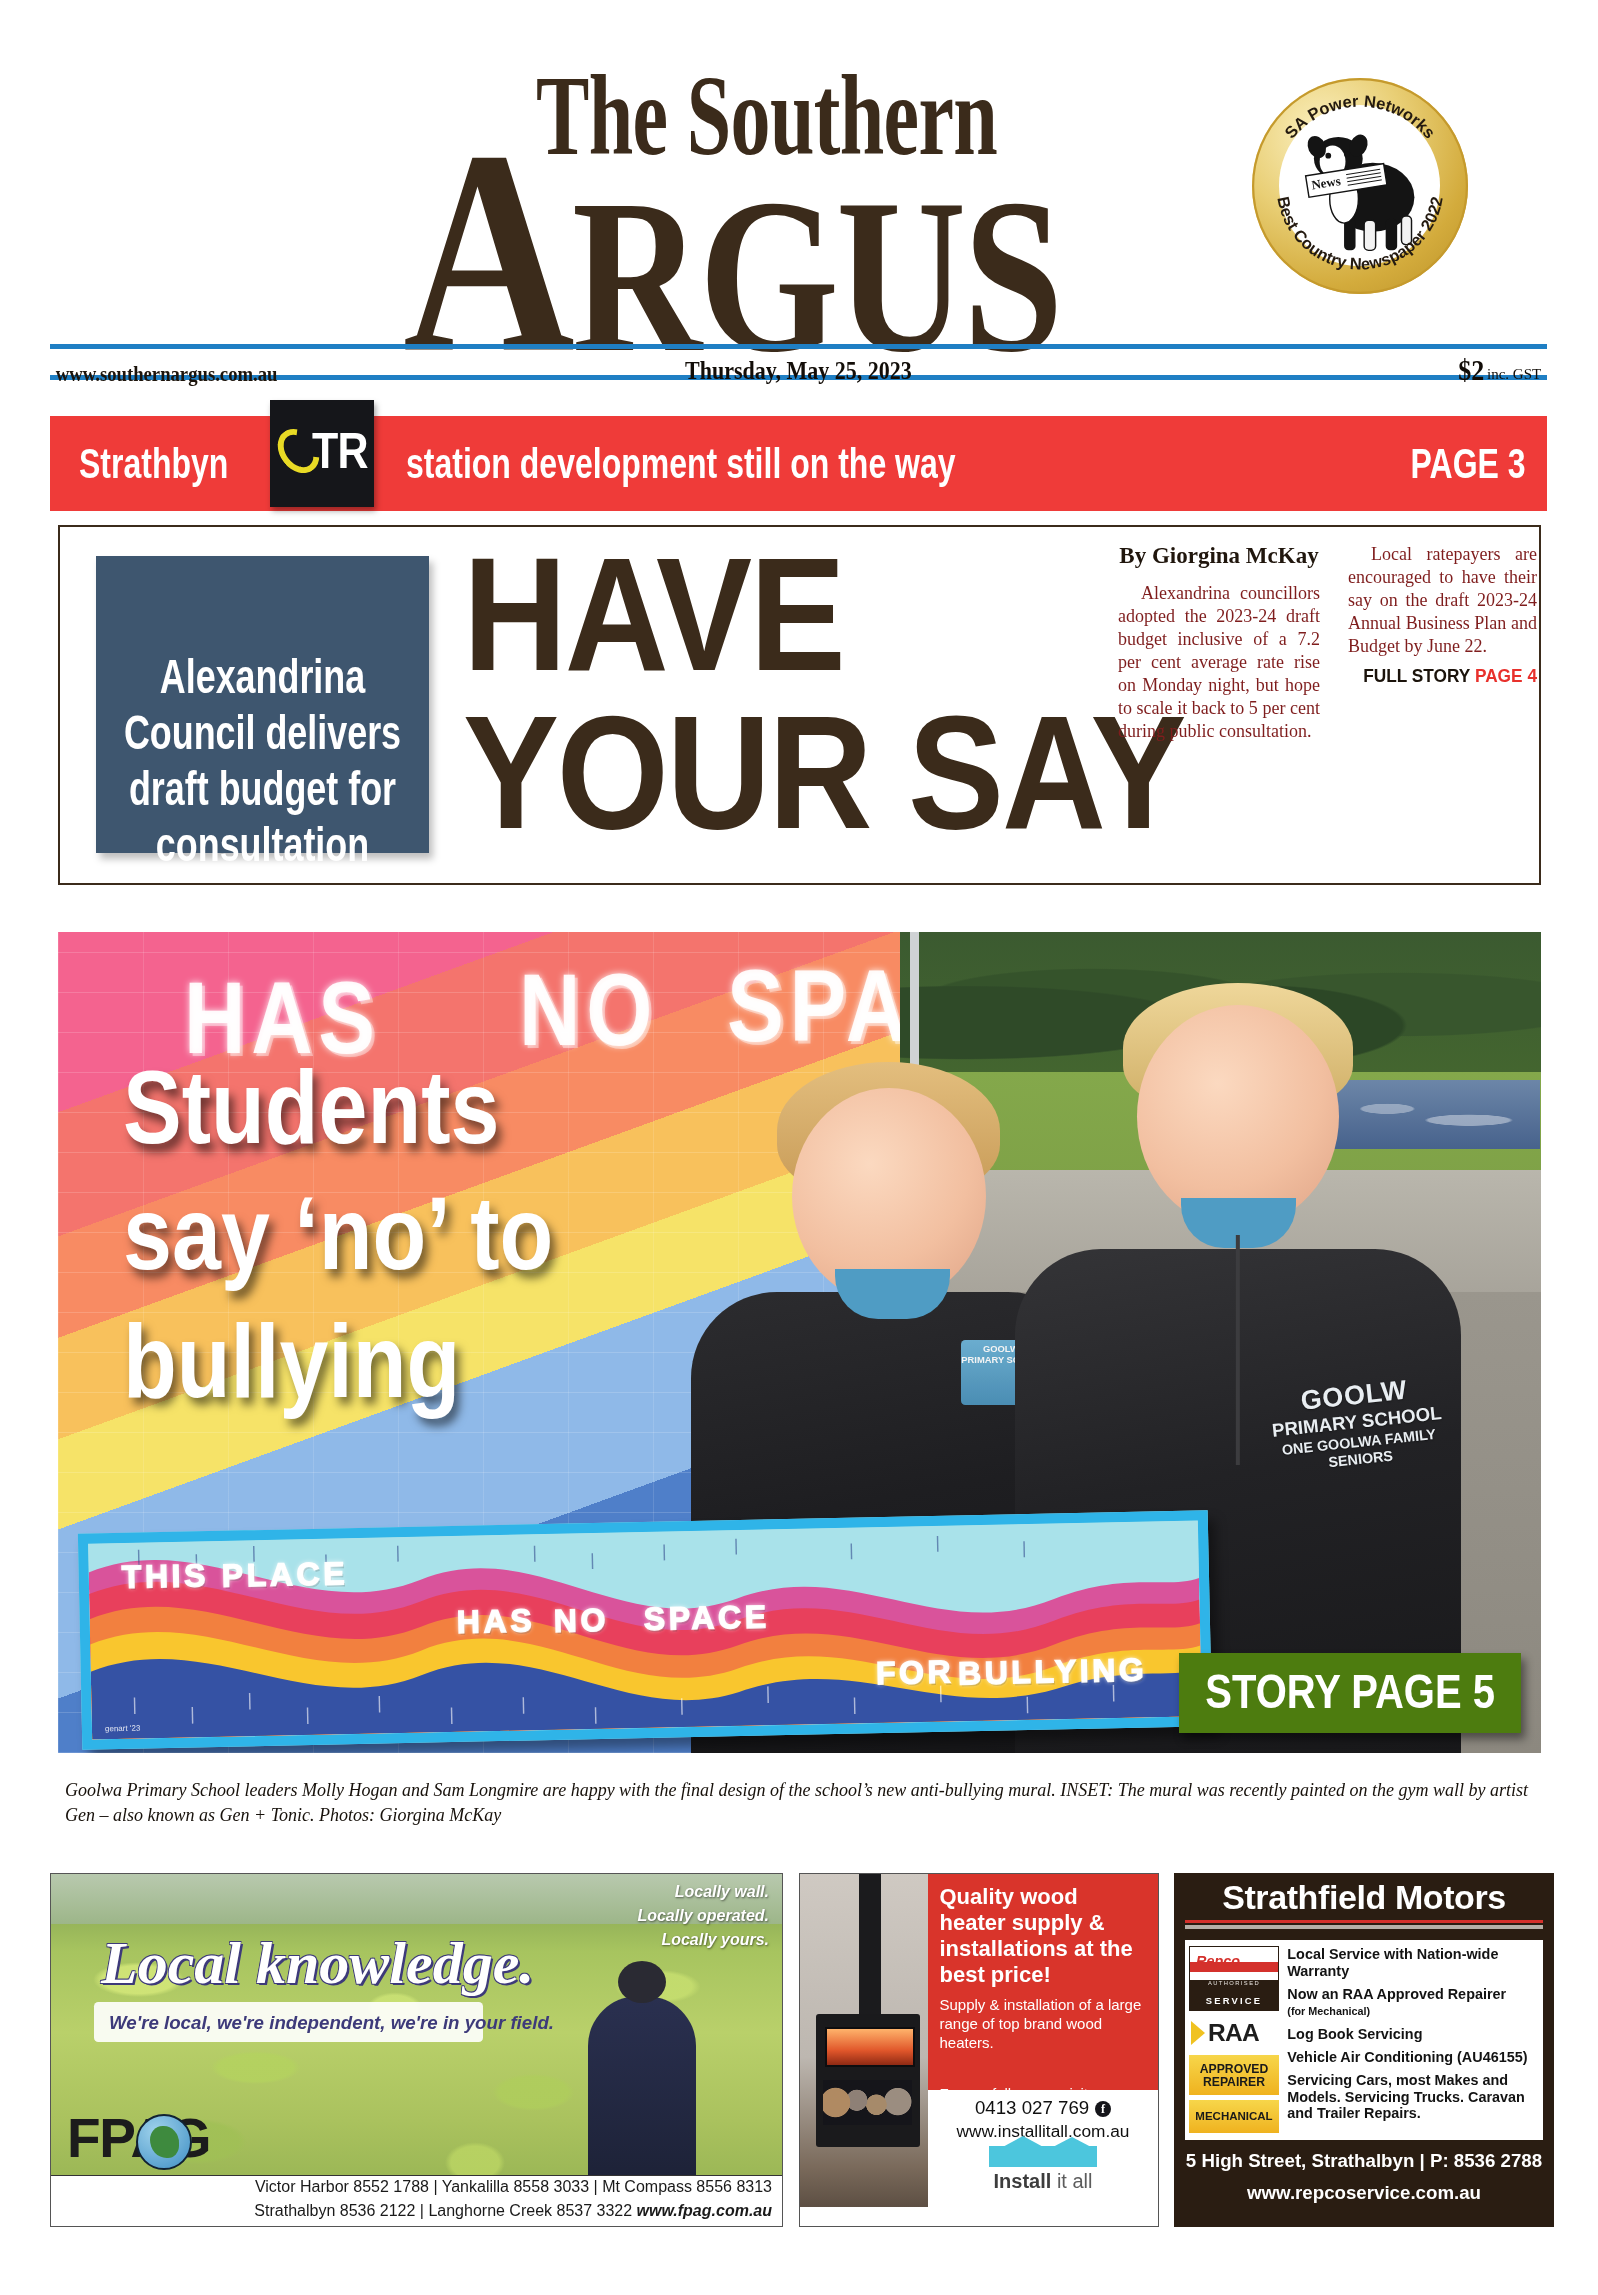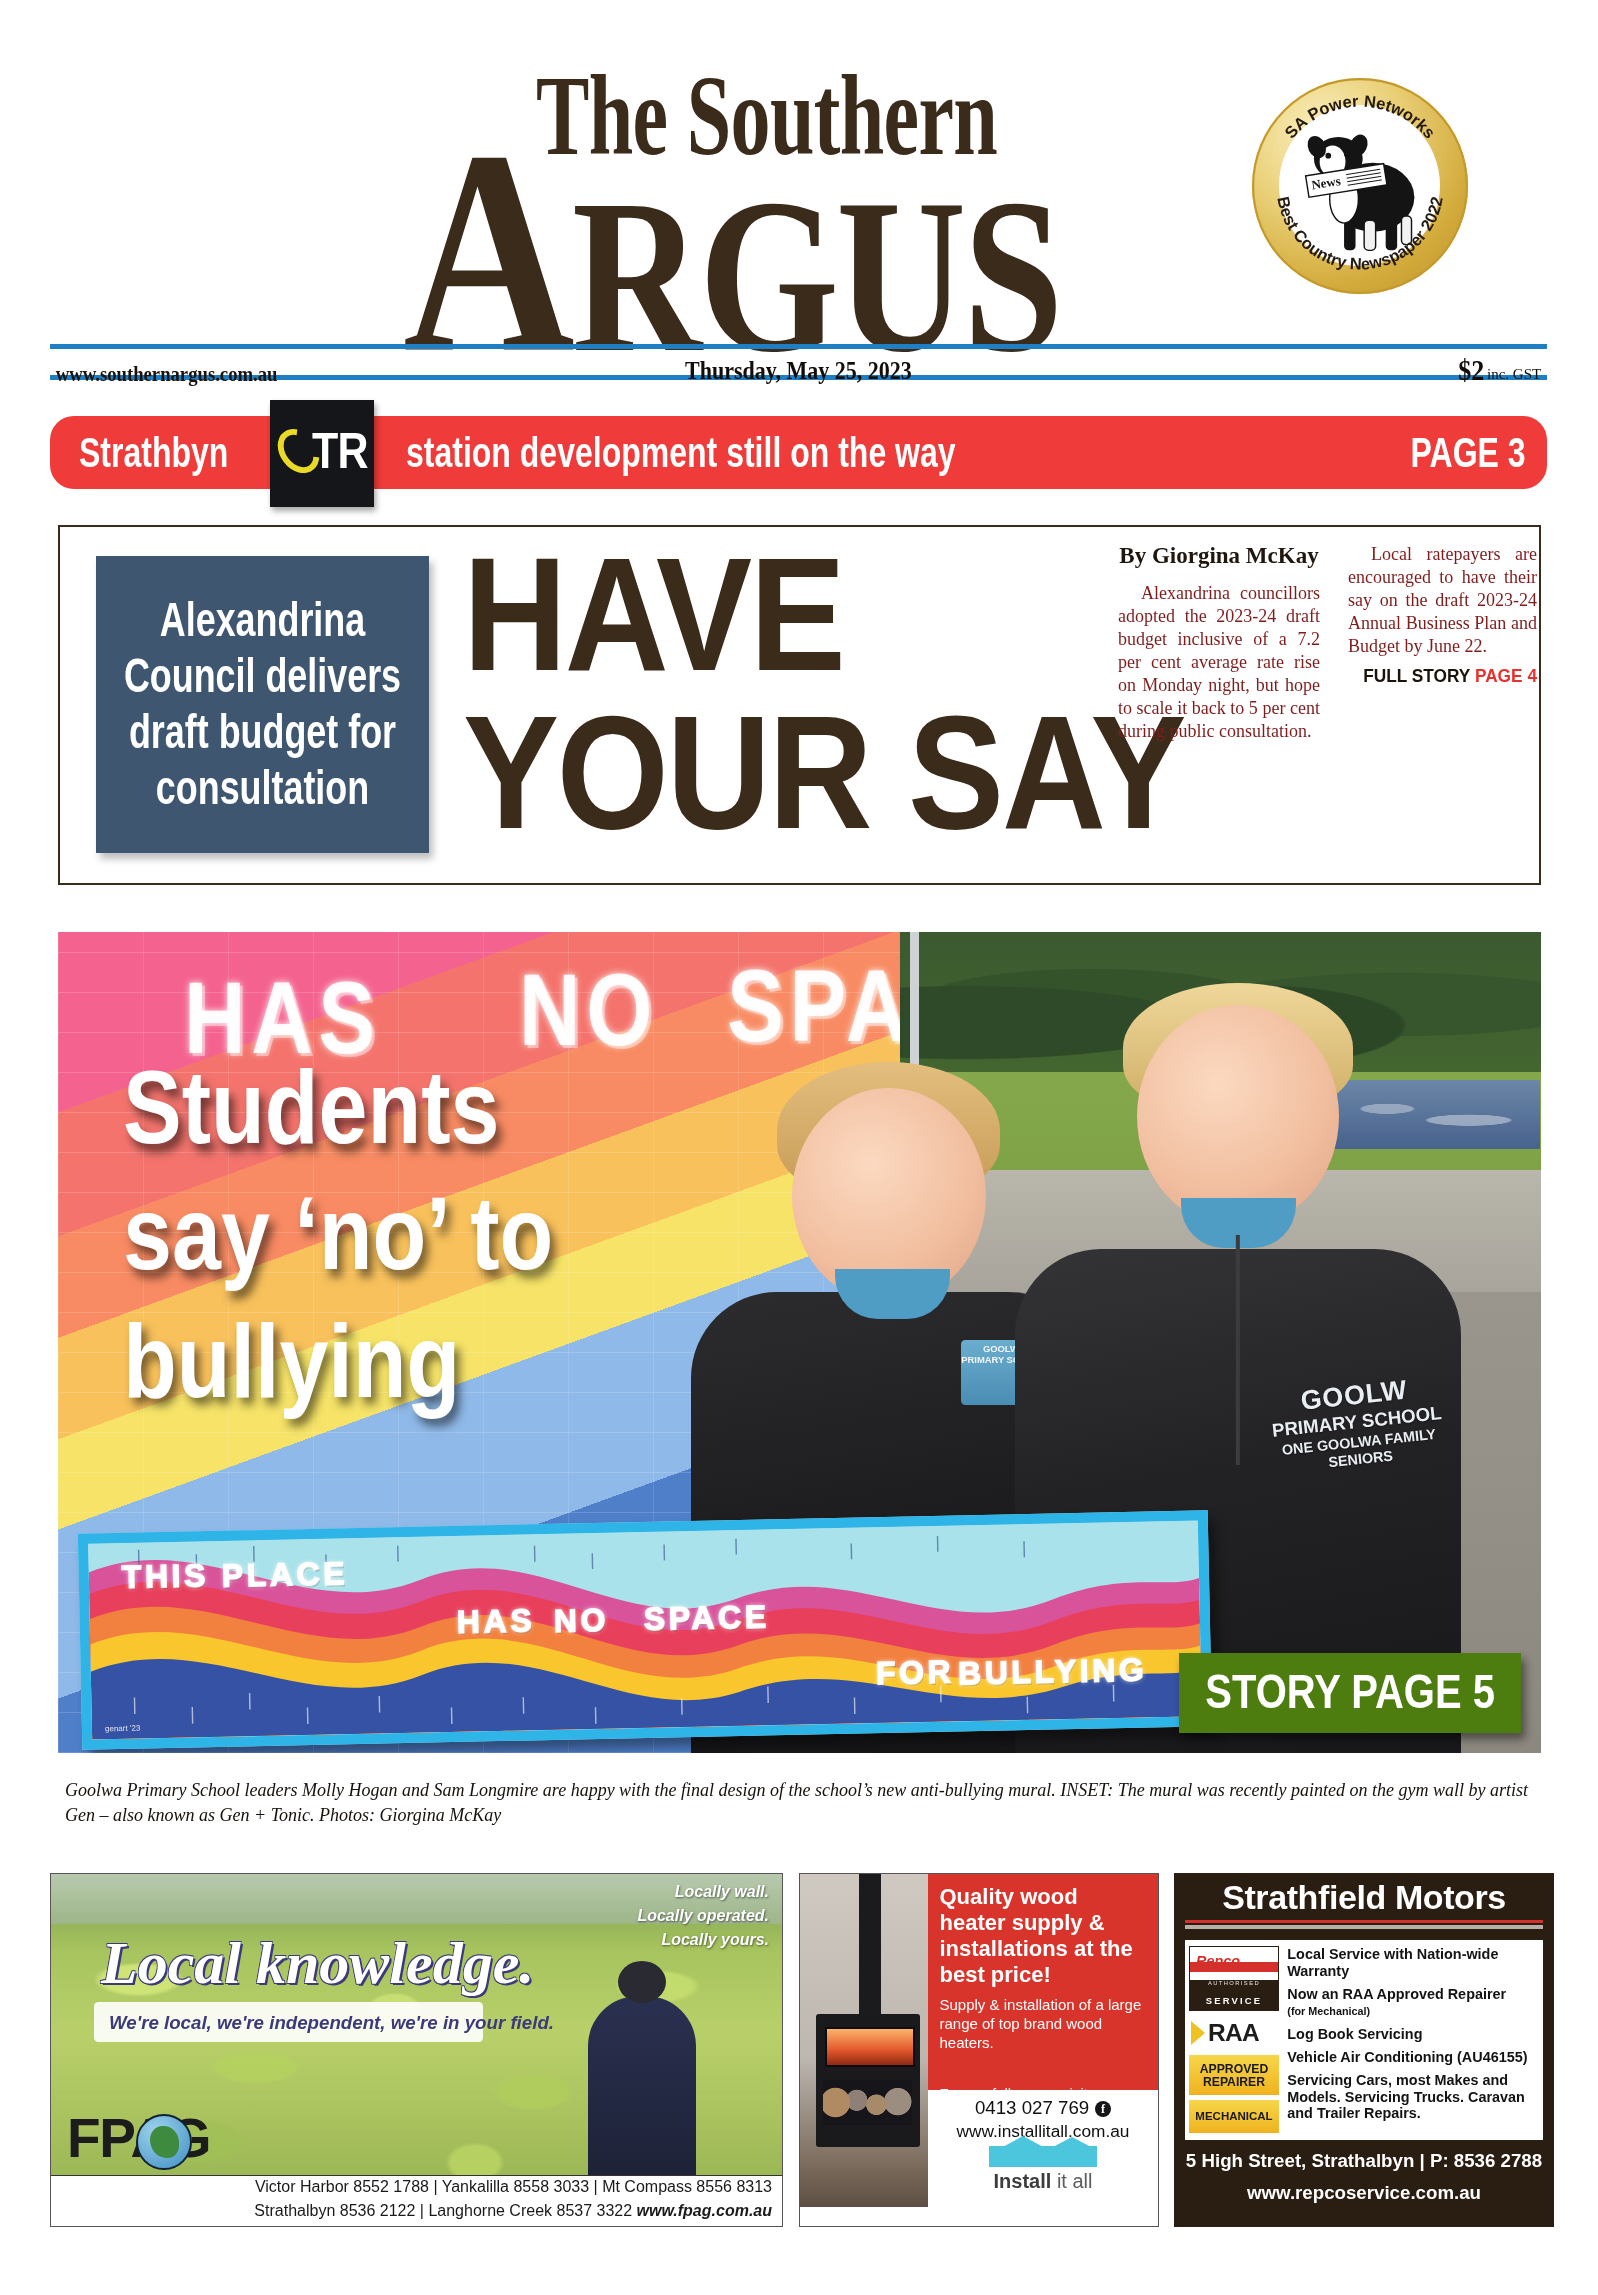--- a/index.html
+++ b/index.html
@@ -160,23 +160,22 @@
     font-size: 15px;
     margin-left: 2.9px;
   }
 
   
   .teaser {
     position: absolute;
     left: 50px;
     top: 416px;
     width: 1497px;
-    height: 73px;
+    height: 95px;
     background: #ef3b39;
-    border-radius: 24px;
   }
   .teaser-text {
     position: absolute;
     top: 50%;
     transform: translateY(-50%) scaleY(1.30) scaleX(0.97);
     transform-origin: left center;
     color: #ffffff;
     font-family: "Liberation Sans", sans-serif;
     font-weight: bold;
     font-size: 33px;
@@ -245,21 +244,21 @@
   }
   .kicker-box {
     position: absolute;
     left: 36px;
     top: 29px;
     width: 333px;
     height: 297px;
     background: #3e566f;
     box-shadow: 4.3px 5.8px 7.2px rgba(0,0,0,0.25);
     display: flex;
-    align-items: center;
+    align-items: flex-end;
     justify-content: center;
   }
   .kicker-text {
     color: #ffffff;
     font-family: "Liberation Sans", sans-serif;
     font-weight: bold;
     font-size: 39px;
     line-height: 1.18;
     text-align: center;
     transform: scaleY(1.22) scaleX(0.92);

